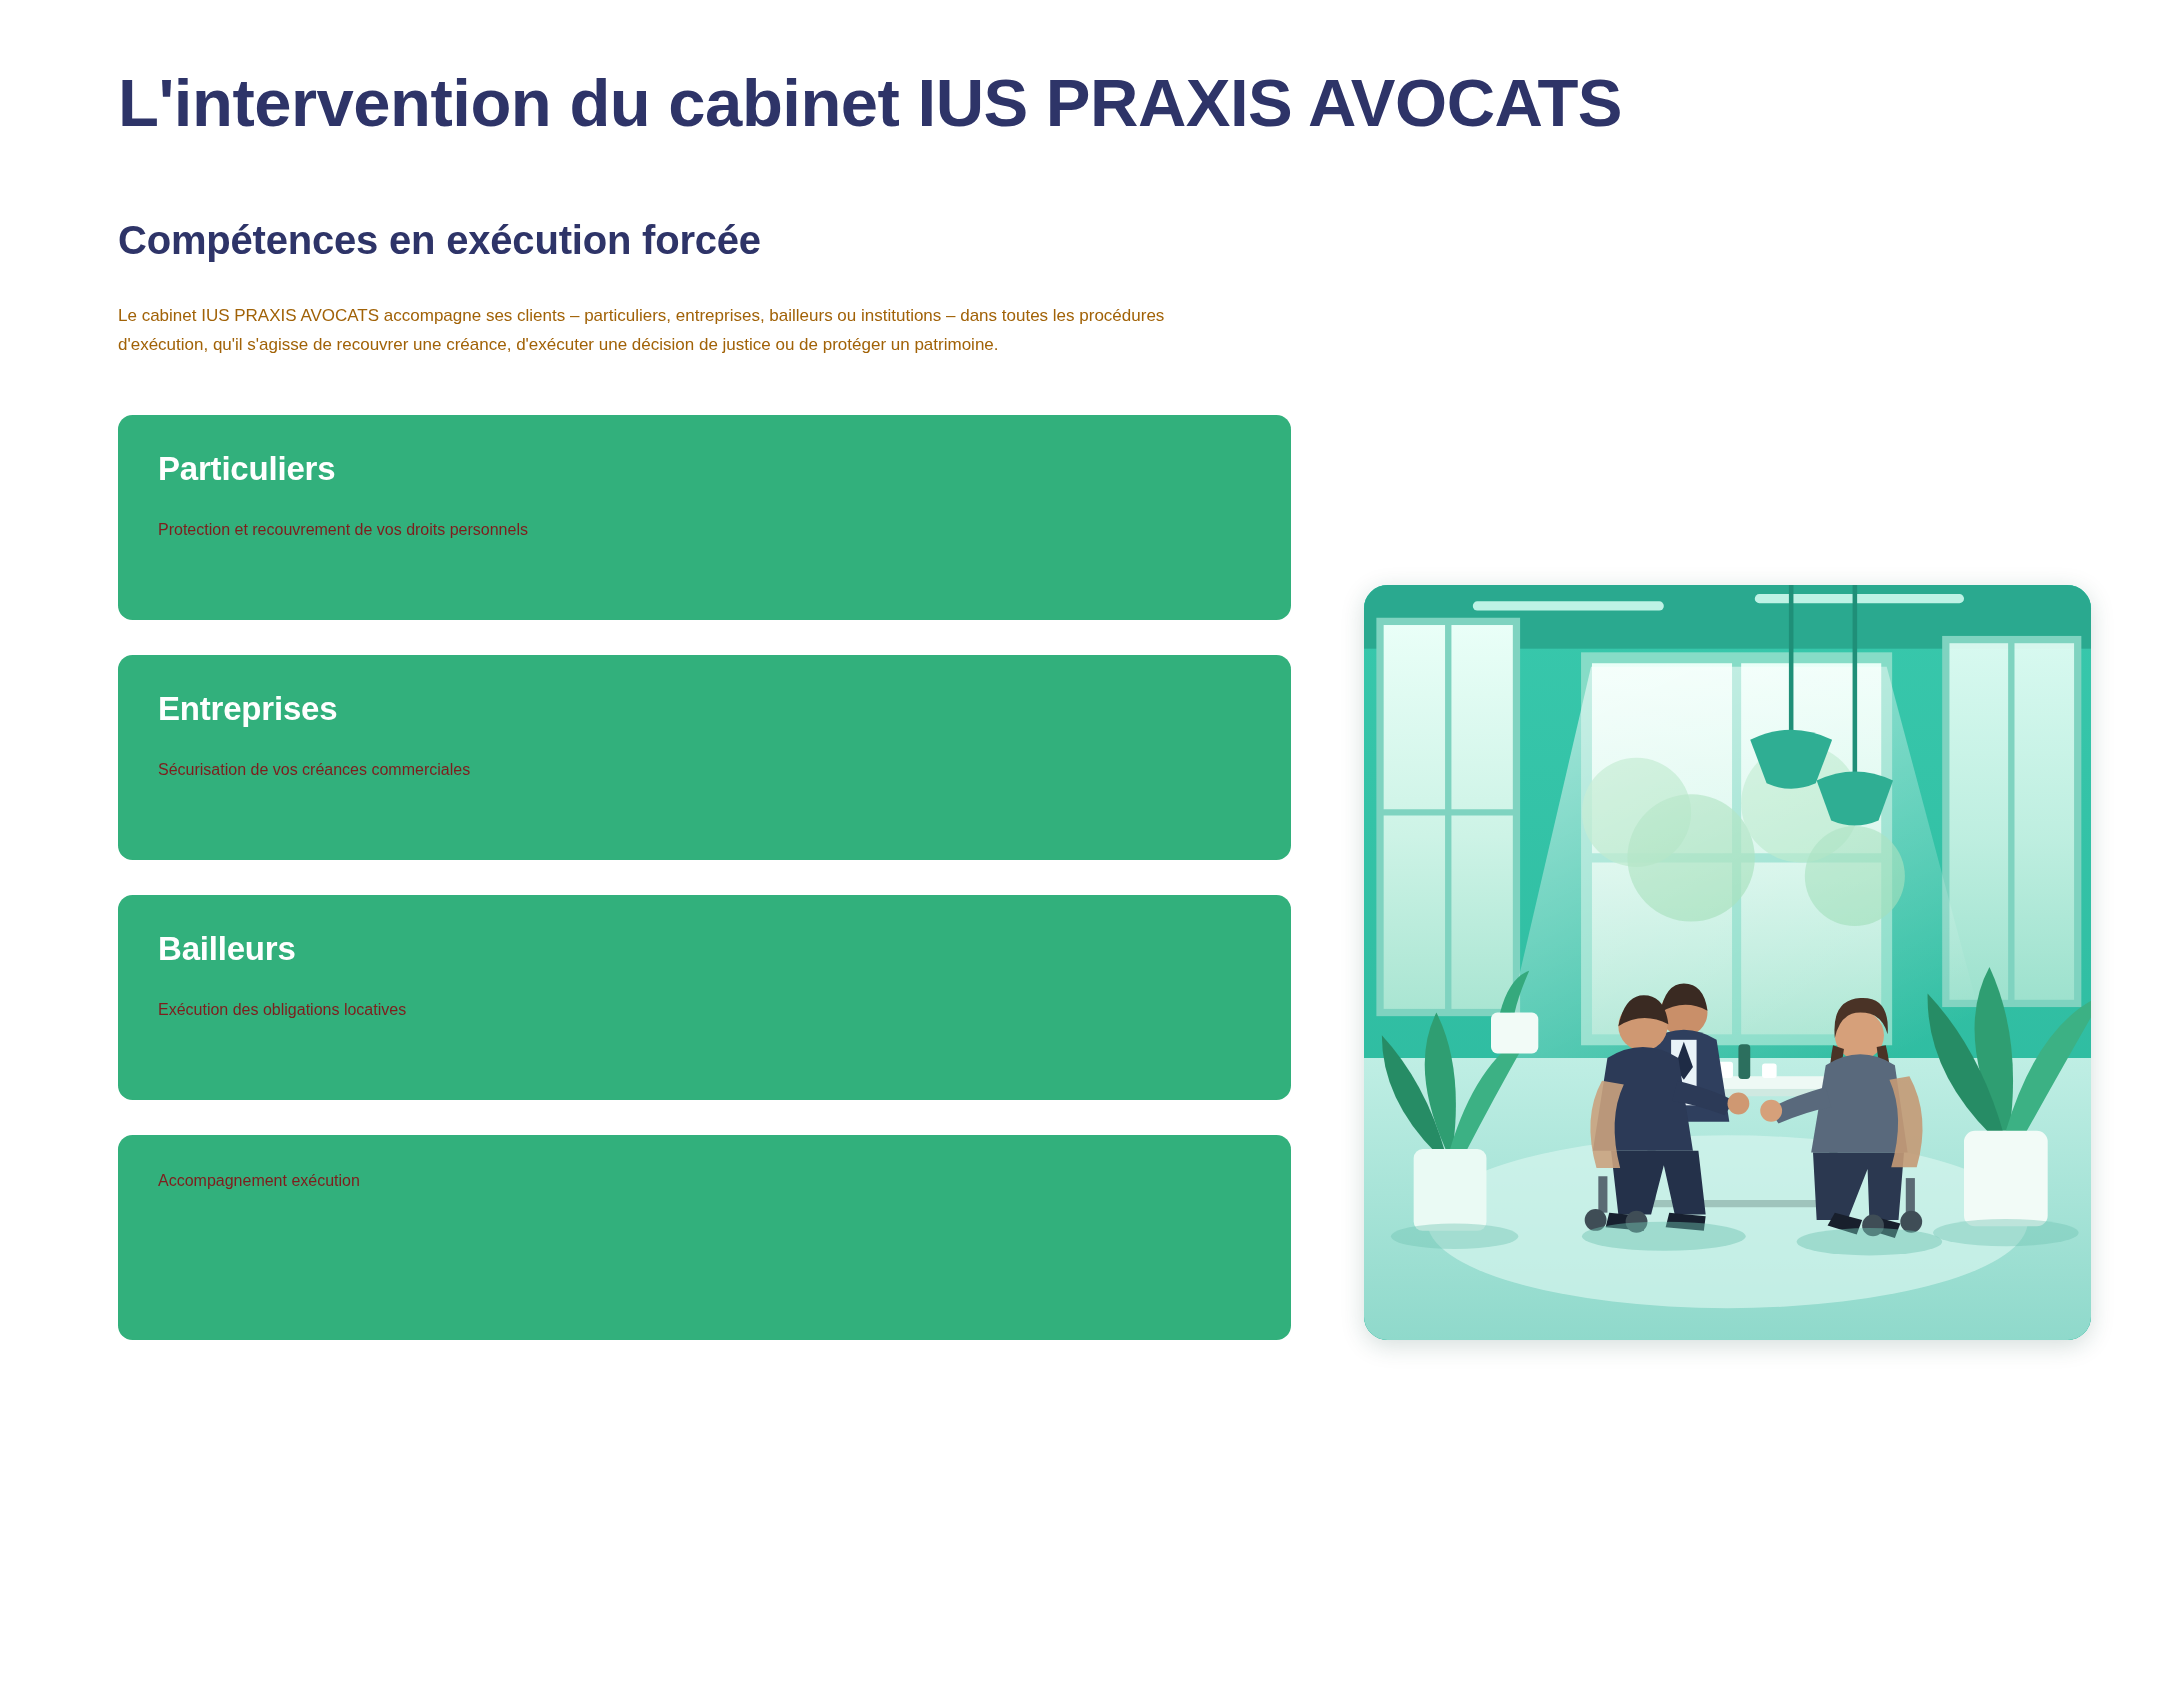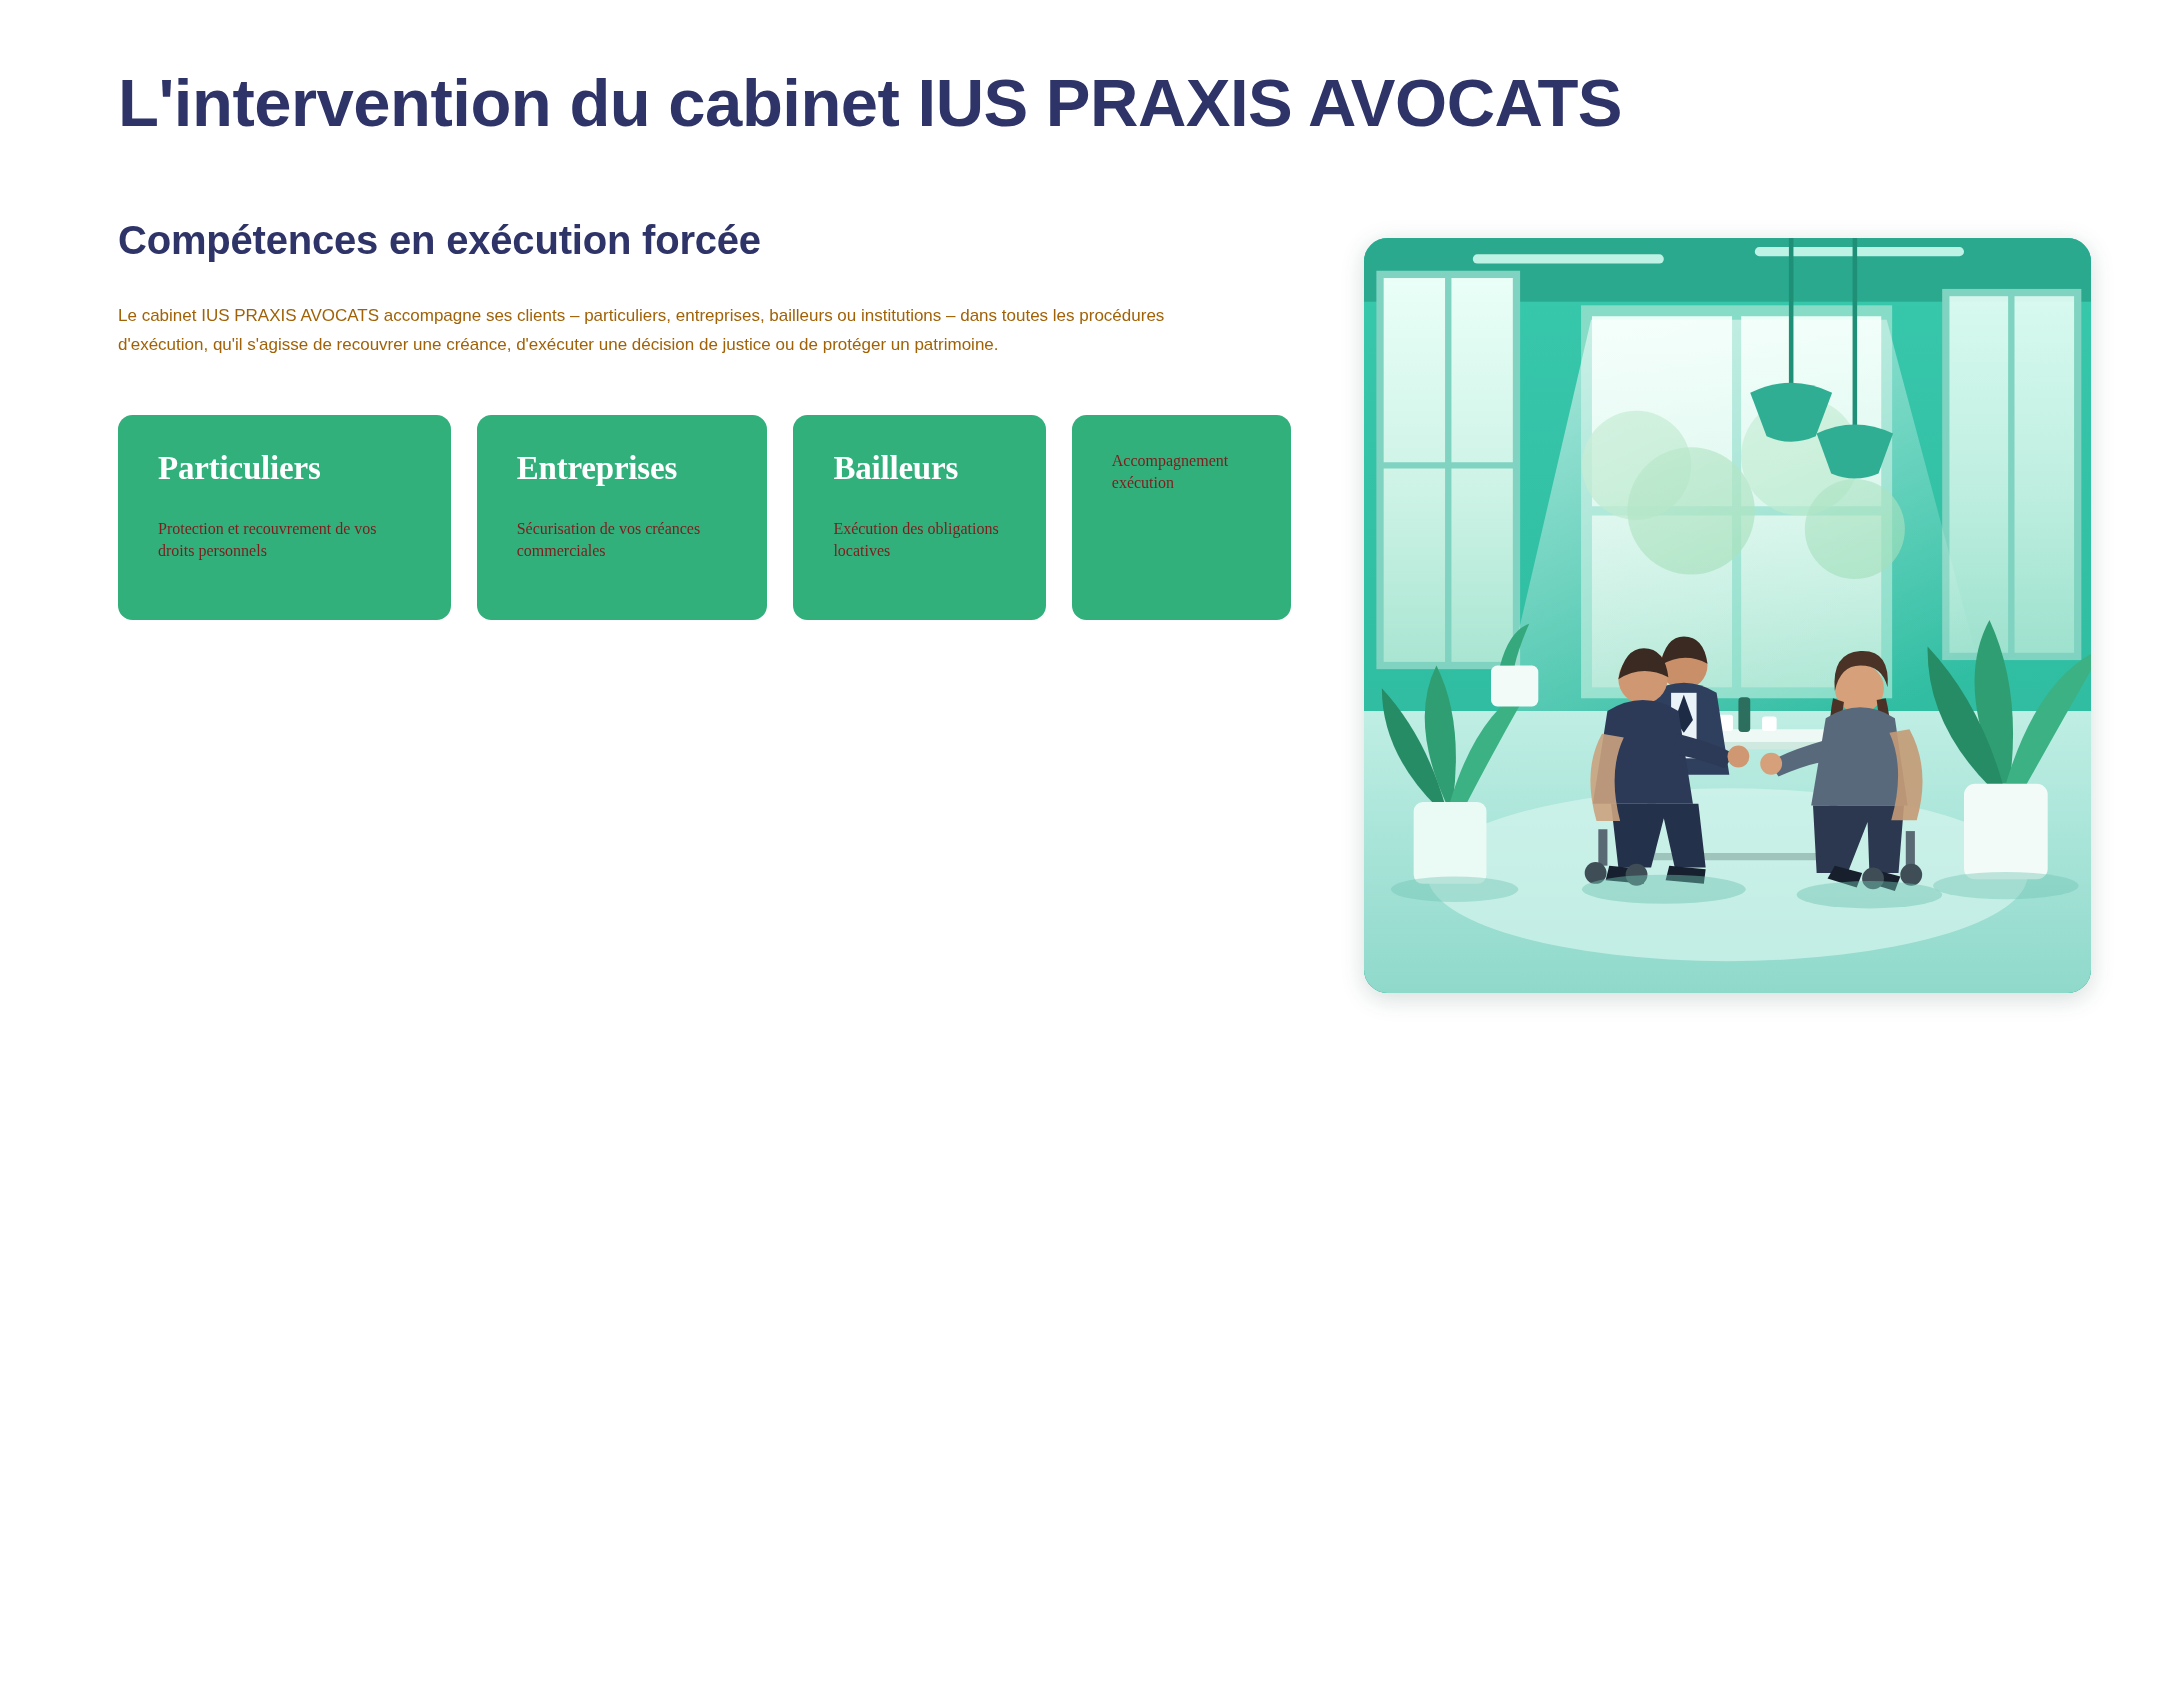--- a/index.html
+++ b/index.html
@@ -26,21 +26,21 @@
     font-weight: 800;
     letter-spacing: -0.5px;
     color: #2e3468;
     max-width: 1927px;
     margin-bottom: 78px;
   }
 
   
   .columns {
     display: flex;
-    align-items: flex-start;
+    align-items: flex-end;
     gap: 73px;
   }
 
   .col-left {
     width: 1173px;
     flex: 0 0 1173px;
   }
 
   .col-right {
     flex: 1 1 auto;
@@ -61,23 +61,22 @@
     font-size: 17px;
     line-height: 1.72;
     color: #a16207;
     max-width: 1105px;
     margin-bottom: 55px;
   }
 
   
   .card-list {
     display: flex;
-    flex-direction: row;
-    gap: 26px;
-    font-family: Liberation Serif, serif;
+    flex-direction: column;
+    gap: 35px;
   }
 
   .card {
     background: #32b07c;
     border-radius: 14.5px;
     padding: 35px 40px 38px 40px;
     color: #ffffff;
     min-height: 205px;
   }
 

